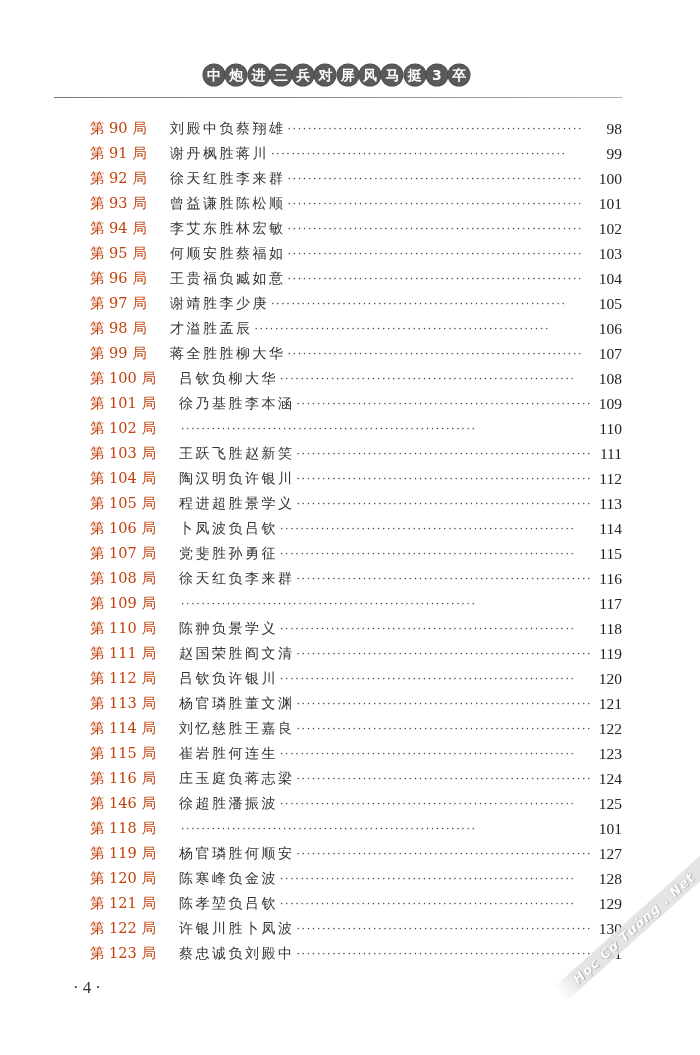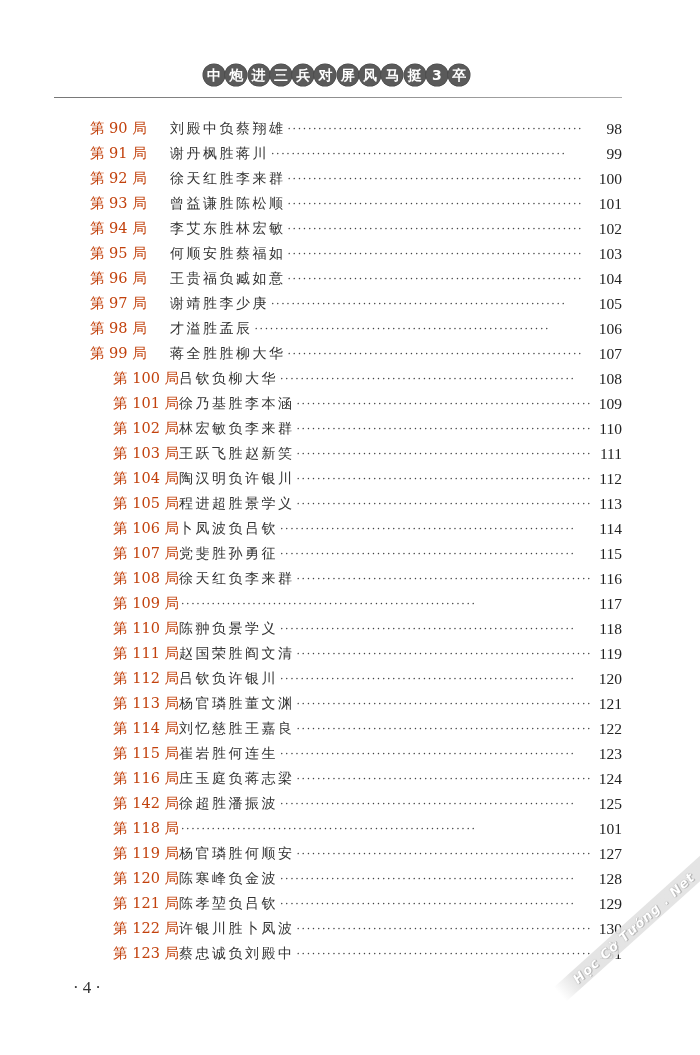--- a/index.html
+++ b/index.html
@@ -58,21 +58,21 @@
       font-size: 15px;
       line-height: 25px;
       white-space: nowrap;
     }
     .toc-num {
       display: inline-block;
       color: #c2410c;
       font-size: 14.5px;
     }
     .toc-num.short { width: 80px; }
-    .toc-num.long { width: 89px; text-align: right; }
+    .toc-num.long { width: 89px; }
     .toc-title {
       display: inline-block;
       color: #333;
       font-size: 14px;
       letter-spacing: 2.5px;
     }
     .toc-dots {
       flex: 1;
       overflow: hidden;
       color: #444;
@@ -205,21 +205,20 @@
       <span class="toc-page">108</span>
     </div>
     <div class="toc-row">
       <span class="toc-num long">第 101 局</span>
       <span class="toc-title">徐乃基胜李本涵</span>
       <span class="toc-dots">··························································</span>
       <span class="toc-page">109</span>
     </div>
     <div class="toc-row">
       <span class="toc-num long">第 102 局</span>
-      <span class="toc-title">林宏敏负李来群</span>
       <span class="toc-dots">··························································</span>
       <span class="toc-page">110</span>
     </div>
     <div class="toc-row">
       <span class="toc-num long">第 103 局</span>
       <span class="toc-title">王跃飞胜赵新笑</span>
       <span class="toc-dots">··························································</span>
       <span class="toc-page">111</span>
     </div>
     <div class="toc-row">
@@ -293,21 +292,21 @@
       <span class="toc-dots">··························································</span>
       <span class="toc-page">123</span>
     </div>
     <div class="toc-row">
       <span class="toc-num long">第 116 局</span>
       <span class="toc-title">庄玉庭负蒋志梁</span>
       <span class="toc-dots">··························································</span>
       <span class="toc-page">124</span>
     </div>
     <div class="toc-row">
-      <span class="toc-num long">第 142 局</span>
+      <span class="toc-num long">第 146 局</span>
       <span class="toc-title">徐超胜潘振波</span>
       <span class="toc-dots">··························································</span>
       <span class="toc-page">125</span>
     </div>
     <div class="toc-row">
       <span class="toc-num long">第 118 局</span>
       <span class="toc-dots">··························································</span>
       <span class="toc-page">101</span>
     </div>
     <div class="toc-row">

